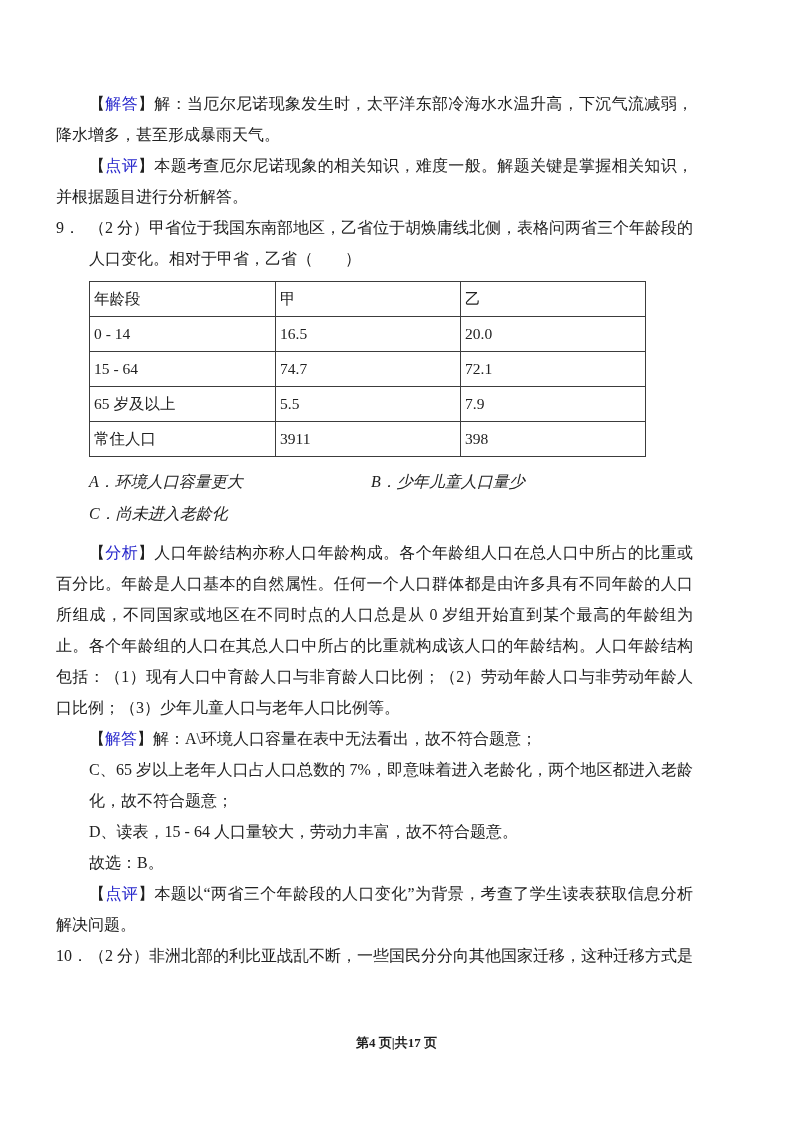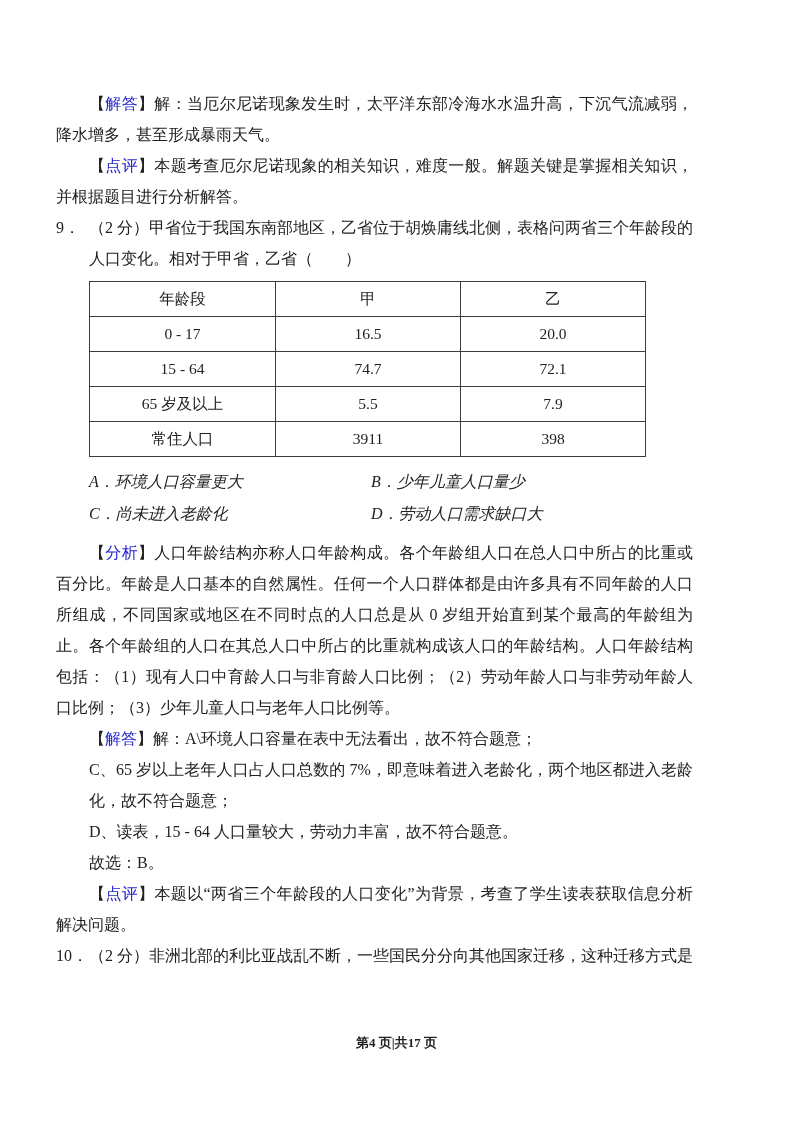--- a/index.html
+++ b/index.html
@@ -28,21 +28,21 @@
   .lbl    { color: #2525cb; }
   .datatable {
     border-collapse: collapse;
     table-layout: fixed;
     width: 556px;
     margin: 7px 0 5px 33px;
   }
   .datatable td {
     border: 1px solid #3c3c3c;
     height: 34px;
-    text-align: center;
+    text-align: left;
     vertical-align: middle;
     font-size: 15.5px;
     padding: 0 4px;
   }
   .options {
     display: grid;
     grid-template-columns: 282px 1fr;
     margin: 9px 0 7px 33px;
     font-size: 16px;
     line-height: 32px;
@@ -76,21 +76,21 @@
         <col style="width:185px">
         <col style="width:185px">
       </colgroup>
     <tbody>
       <tr>
         <td>年龄段</td>
         <td>甲</td>
         <td>乙</td>
       </tr>
       <tr>
-        <td>0 - 17</td>
+        <td>0 - 14</td>
         <td>16.5</td>
         <td>20.0</td>
       </tr>
       <tr>
         <td>15 - 64</td>
         <td>74.7</td>
         <td>72.1</td>
       </tr>
       <tr>
         <td>65 岁及以上</td>
@@ -102,21 +102,20 @@
         <td>3911</td>
         <td>398</td>
       </tr>
     </tbody>
   </table>
 
   <div class="options">
     <span>A．环境人口容量更大</span>
     <span>B．少年儿童人口量少</span>
     <span>C．尚未进入老龄化</span>
-    <span>D．劳动人口需求缺口大</span>
   </div>
 
   <p class="p indent"><span>【</span><span class="lbl">分析</span><span>】</span><span>人口年龄结构亦称人口年龄构成。各个年龄组人口在总人口中所占的比重或百分比。年龄是人口基本的自然属性。任何一个人口群体都是由许多具有不同年龄的人口所组成，不同国家或地区在不同时点的人口总是从 0 岁组开始直到某个最高的年龄组为止。各个年龄组的人口在其总人口中所占的比重就构成该人口的年龄结构。人口年龄结构包括：（1）现有人口中育龄人口与非育龄人口比例；（2）劳动年龄人口与非劳动年龄人口比例；（3）少年儿童人口与老年人口比例等。</span></p>
 
   <p class="p indent"><span>【</span><span class="lbl">解答</span><span>】</span><span>解：A\环境人口容量在表中无法看出，故不符合题意；</span></p>
 
   <p class="p sub">C、65 岁以上老年人口占人口总数的 7%，即意味着进入老龄化，两个地区都进入老龄化，故不符合题意；</p>
   <p class="p sub">D、读表，15 - 64 人口量较大，劳动力丰富，故不符合题意。</p>
   <p class="p sub">故选：B。</p>
 

